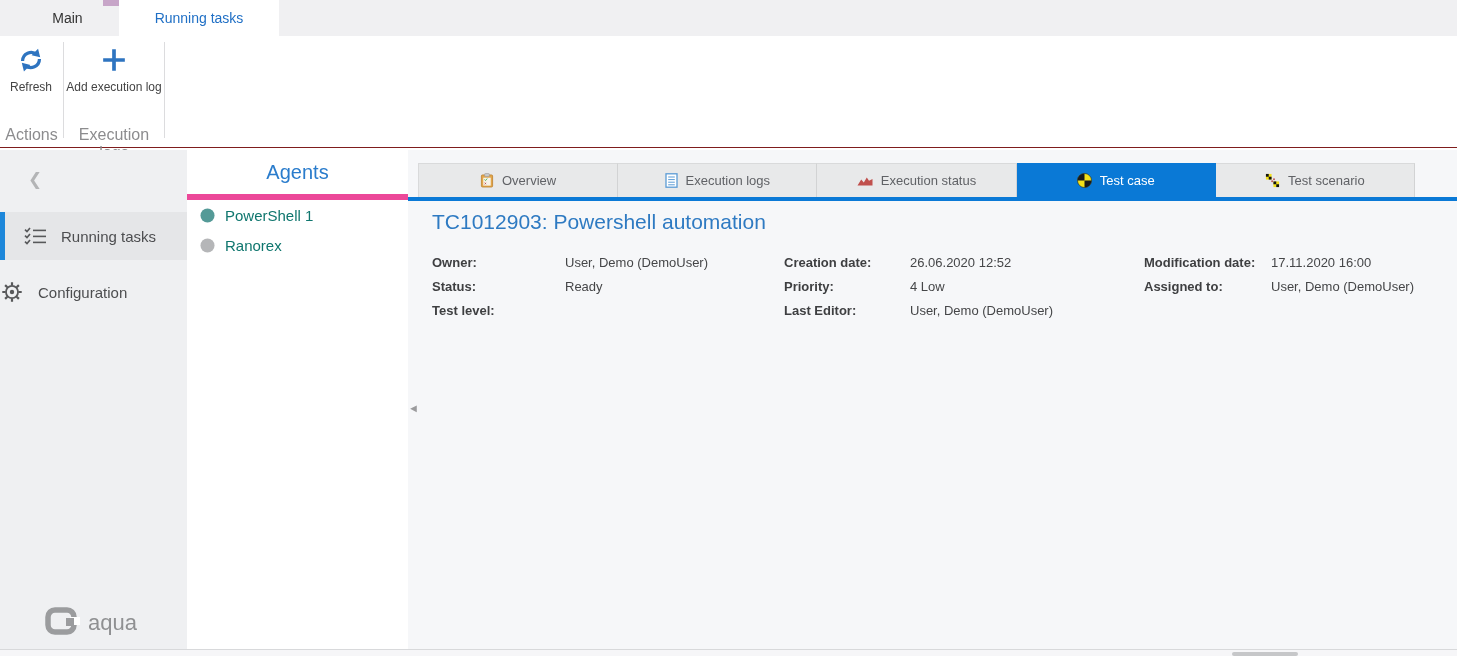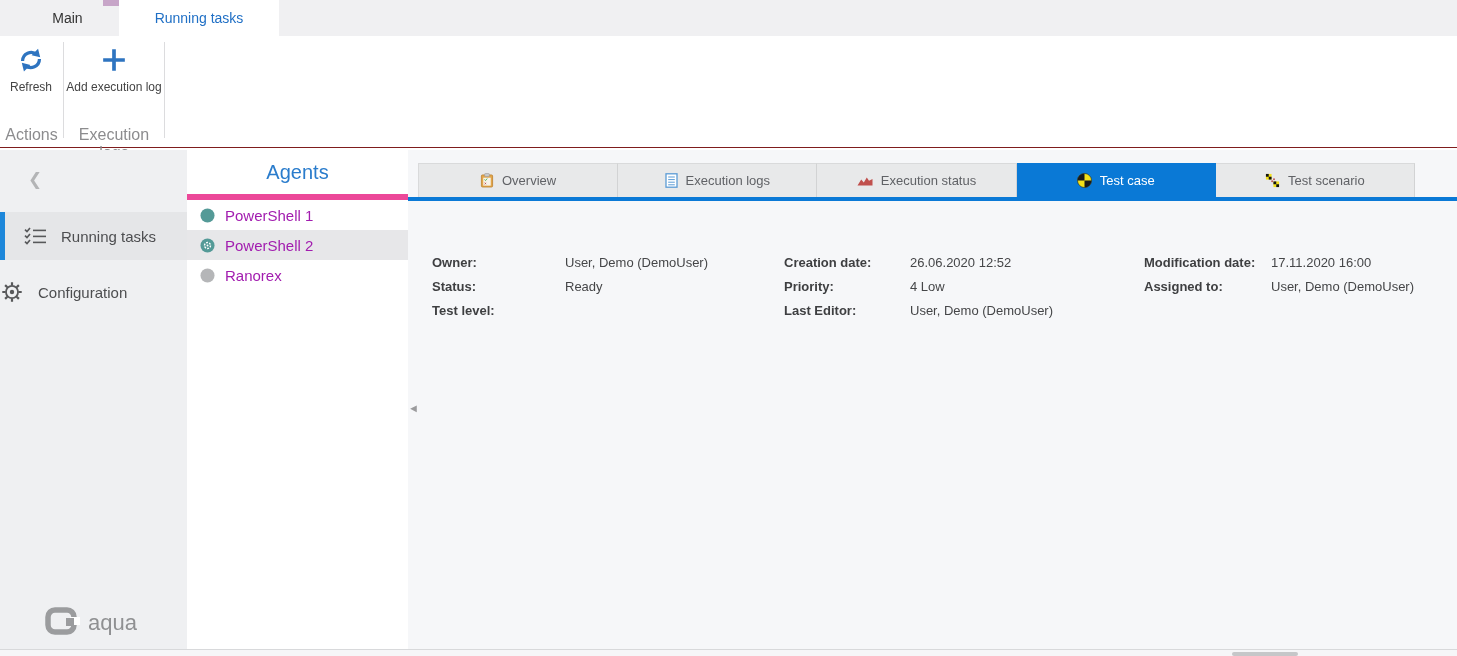--- a/index.html
+++ b/index.html
@@ -39,21 +39,21 @@
   .item-running { top:62px; }
   .item-config { top:118px; }
   .logo { position:absolute; left:44px; top:456px; display:flex; align-items:center; gap:8px; }
   .logo-text { font-size:22px; color:#8f9092; }
 
   
   .agents { position:absolute; left:187px; top:150px; width:221px; height:499px; background:#fff; }
   .agents-title { height:50px; display:flex; align-items:center; justify-content:center;
                   font-size:20px; color:#2a7ccc; border-bottom:6px solid #ec4899; }
   .agent-row { height:30px; display:flex; align-items:center; gap:10px; padding-left:13px;
-               font-size:15px; color:#a21caf; cursor:pointer; }
+               font-size:15px; color:#0f766e; cursor:pointer; }
   .agent-row.selected { background:#e7e7e9; }
   .agent-dot { width:15px; height:15px; flex:0 0 15px; }
 
   
   .content { position:absolute; left:408px; top:150px; width:1049px; height:499px; background:#f6f7f9; }
   .ctabs { position:absolute; left:10px; top:13px; width:997px; height:34px; display:flex; }
   .ctab { flex:1 1 0; background:#e8e9ea; border-right:1px solid #d2d3d4; border-top:1px solid #d9dadb;
           display:flex; align-items:center; justify-content:center; gap:8px;
           font-size:13px; color:#606266; cursor:pointer; }
   .ctab:first-child { border-left:1px solid #d9dadb; }
@@ -162,30 +162,20 @@
 
     <div class="agent-row">
       <span class="agent-dot">
         <svg width="15" height="15" viewBox="0 0 16 16">
             <circle cx="8" cy="8" r="7.5" fill="#549a97"></circle>
           </svg>
       </span>
       <span>PowerShell 1</span>
     </div>
 
-    <div class="agent-row selected">
-      <span class="agent-dot">
-        <svg width="15" height="15" viewBox="0 0 16 16">
-          <circle cx="8" cy="8" r="7.5" fill="#549a97"></circle>
-          <circle cx="8" cy="8" r="3.2" fill="none" stroke="#fff" stroke-width="1.5" stroke-dasharray="2 1.3"></circle>
-          <circle cx="8" cy="8" r="1" fill="#fff"></circle>
-        </svg>
-      </span>
-      <span>PowerShell 2</span>
-    </div>
 
     <div class="agent-row">
       <span class="agent-dot">
         <svg width="15" height="15" viewBox="0 0 16 16">
             <circle cx="8" cy="8" r="7.5" fill="#b5b6b8"></circle>
           </svg>
       </span>
       <span>Ranorex</span>
     </div>
   </div>
@@ -249,20 +239,21 @@
             <circle cx="9.6" cy="6.6" r="1" fill="#c0504d"></circle>
           </svg>
         </span>
         <span>Test scenario</span>
       </div>
     </div>
 
     <div class="blue-underline"></div>
     <div class="splitter">◄</div>
 
+    <div class="page-title">TC1012903: Powershell automation</div>
 
     <div class="details dcol col1" style="position:absolute;">
       <span class="dlabel">Owner:</span>
       <span class="dvalue">User, Demo (DemoUser)</span>
       <span class="dlabel">Status:</span>
       <span class="dvalue">Ready</span>
       <span class="dlabel">Test level:</span>
       <span class="dvalue"></span>
     </div>
 

